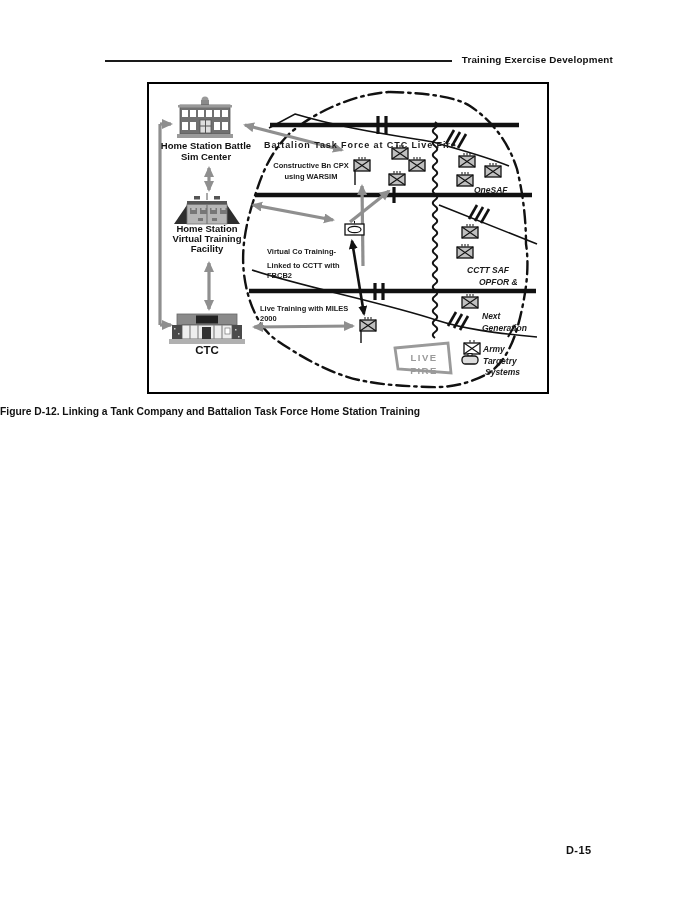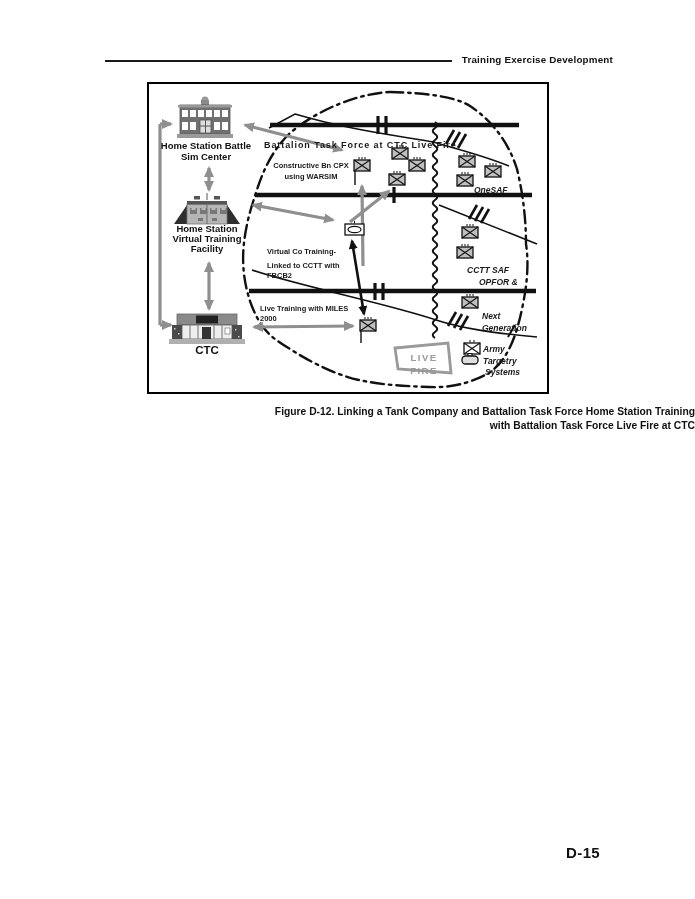--- a/index.html
+++ b/index.html
@@ -4,22 +4,22 @@
 <style>
   html,body{margin:0;padding:0;}
   body{
     width:695px;height:899px;position:relative;background:#fff;
     font-family:"Liberation Sans",sans-serif;color:#111;overflow:hidden;
   }
   .hdr-rule{position:absolute;left:105px;top:60px;width:347px;height:2px;background:#1a1a1a;}
   .hdr-title{position:absolute;top:54px;right:82px;font-size:9.8px;font-weight:bold;letter-spacing:.2px;margin-left:20px;}
   .fig-frame{position:absolute;left:147px;top:82px;width:402px;height:312px;border:2px solid #000;background:#fff;box-sizing:border-box;}
   .fig-frame svg{display:block;}
-  .caption{position:absolute;left:0;top:405px;width:695px;text-align:right;font-weight:bold;font-size:10.3px;line-height:14px;}
-  .pagenum{position:absolute;left:566px;top:844px;font-size:15px;font-weight:bold;letter-spacing:.4px;}
+  .caption{position:absolute;left:0;top:405px;width:695px;text-align:left;font-weight:bold;font-size:10.3px;line-height:14px;}
+  .pagenum{position:absolute;left:566px;top:844px;font-size:11px;font-weight:bold;letter-spacing:.4px;}
   text{font-family:"Liberation Sans",sans-serif;}
   .maplbl{font-weight:bold;font-size:7.5px;fill:#1a1a1a;}
   .maplbl-lg{font-weight:bold;font-size:9px;fill:#1a1a1a;letter-spacing:.2px;}
   .itlbl{font-weight:bold;font-style:italic;font-size:8.5px;fill:#1a1a1a;}
   .bldlbl{font-weight:bold;font-size:9.5px;fill:#111;}
   .ctclbl{font-weight:bold;font-size:11.5px;fill:#111;}
   .zonelbl{font-weight:bold;font-size:9.5px;fill:#9a9a9a;letter-spacing:1.5px;}
 </style>
 </head>
 <body>
@@ -221,16 +221,15 @@
     <rect x="33" y="17" width="9" height="12" fill="#333"></rect>
     <rect x="56" y="18" width="5" height="6" fill="#fff" stroke="#777" stroke-width="0.7"></rect>
     <rect x="0" y="29" width="76" height="5" fill="#b0b0b0"></rect>
   </g>
   <text class="ctclbl" x="58" y="270" text-anchor="middle">CTC</text>
 </svg>
 </div>
 
 <div class="caption">
   <div>Figure D-12. Linking a Tank Company and Battalion Task Force Home Station Training</div>
-  <div>with Battalion Task Force Live Fire at CTC</div>
 </div>
 
 <div class="pagenum">D-15</div>
 
 </body></html>

